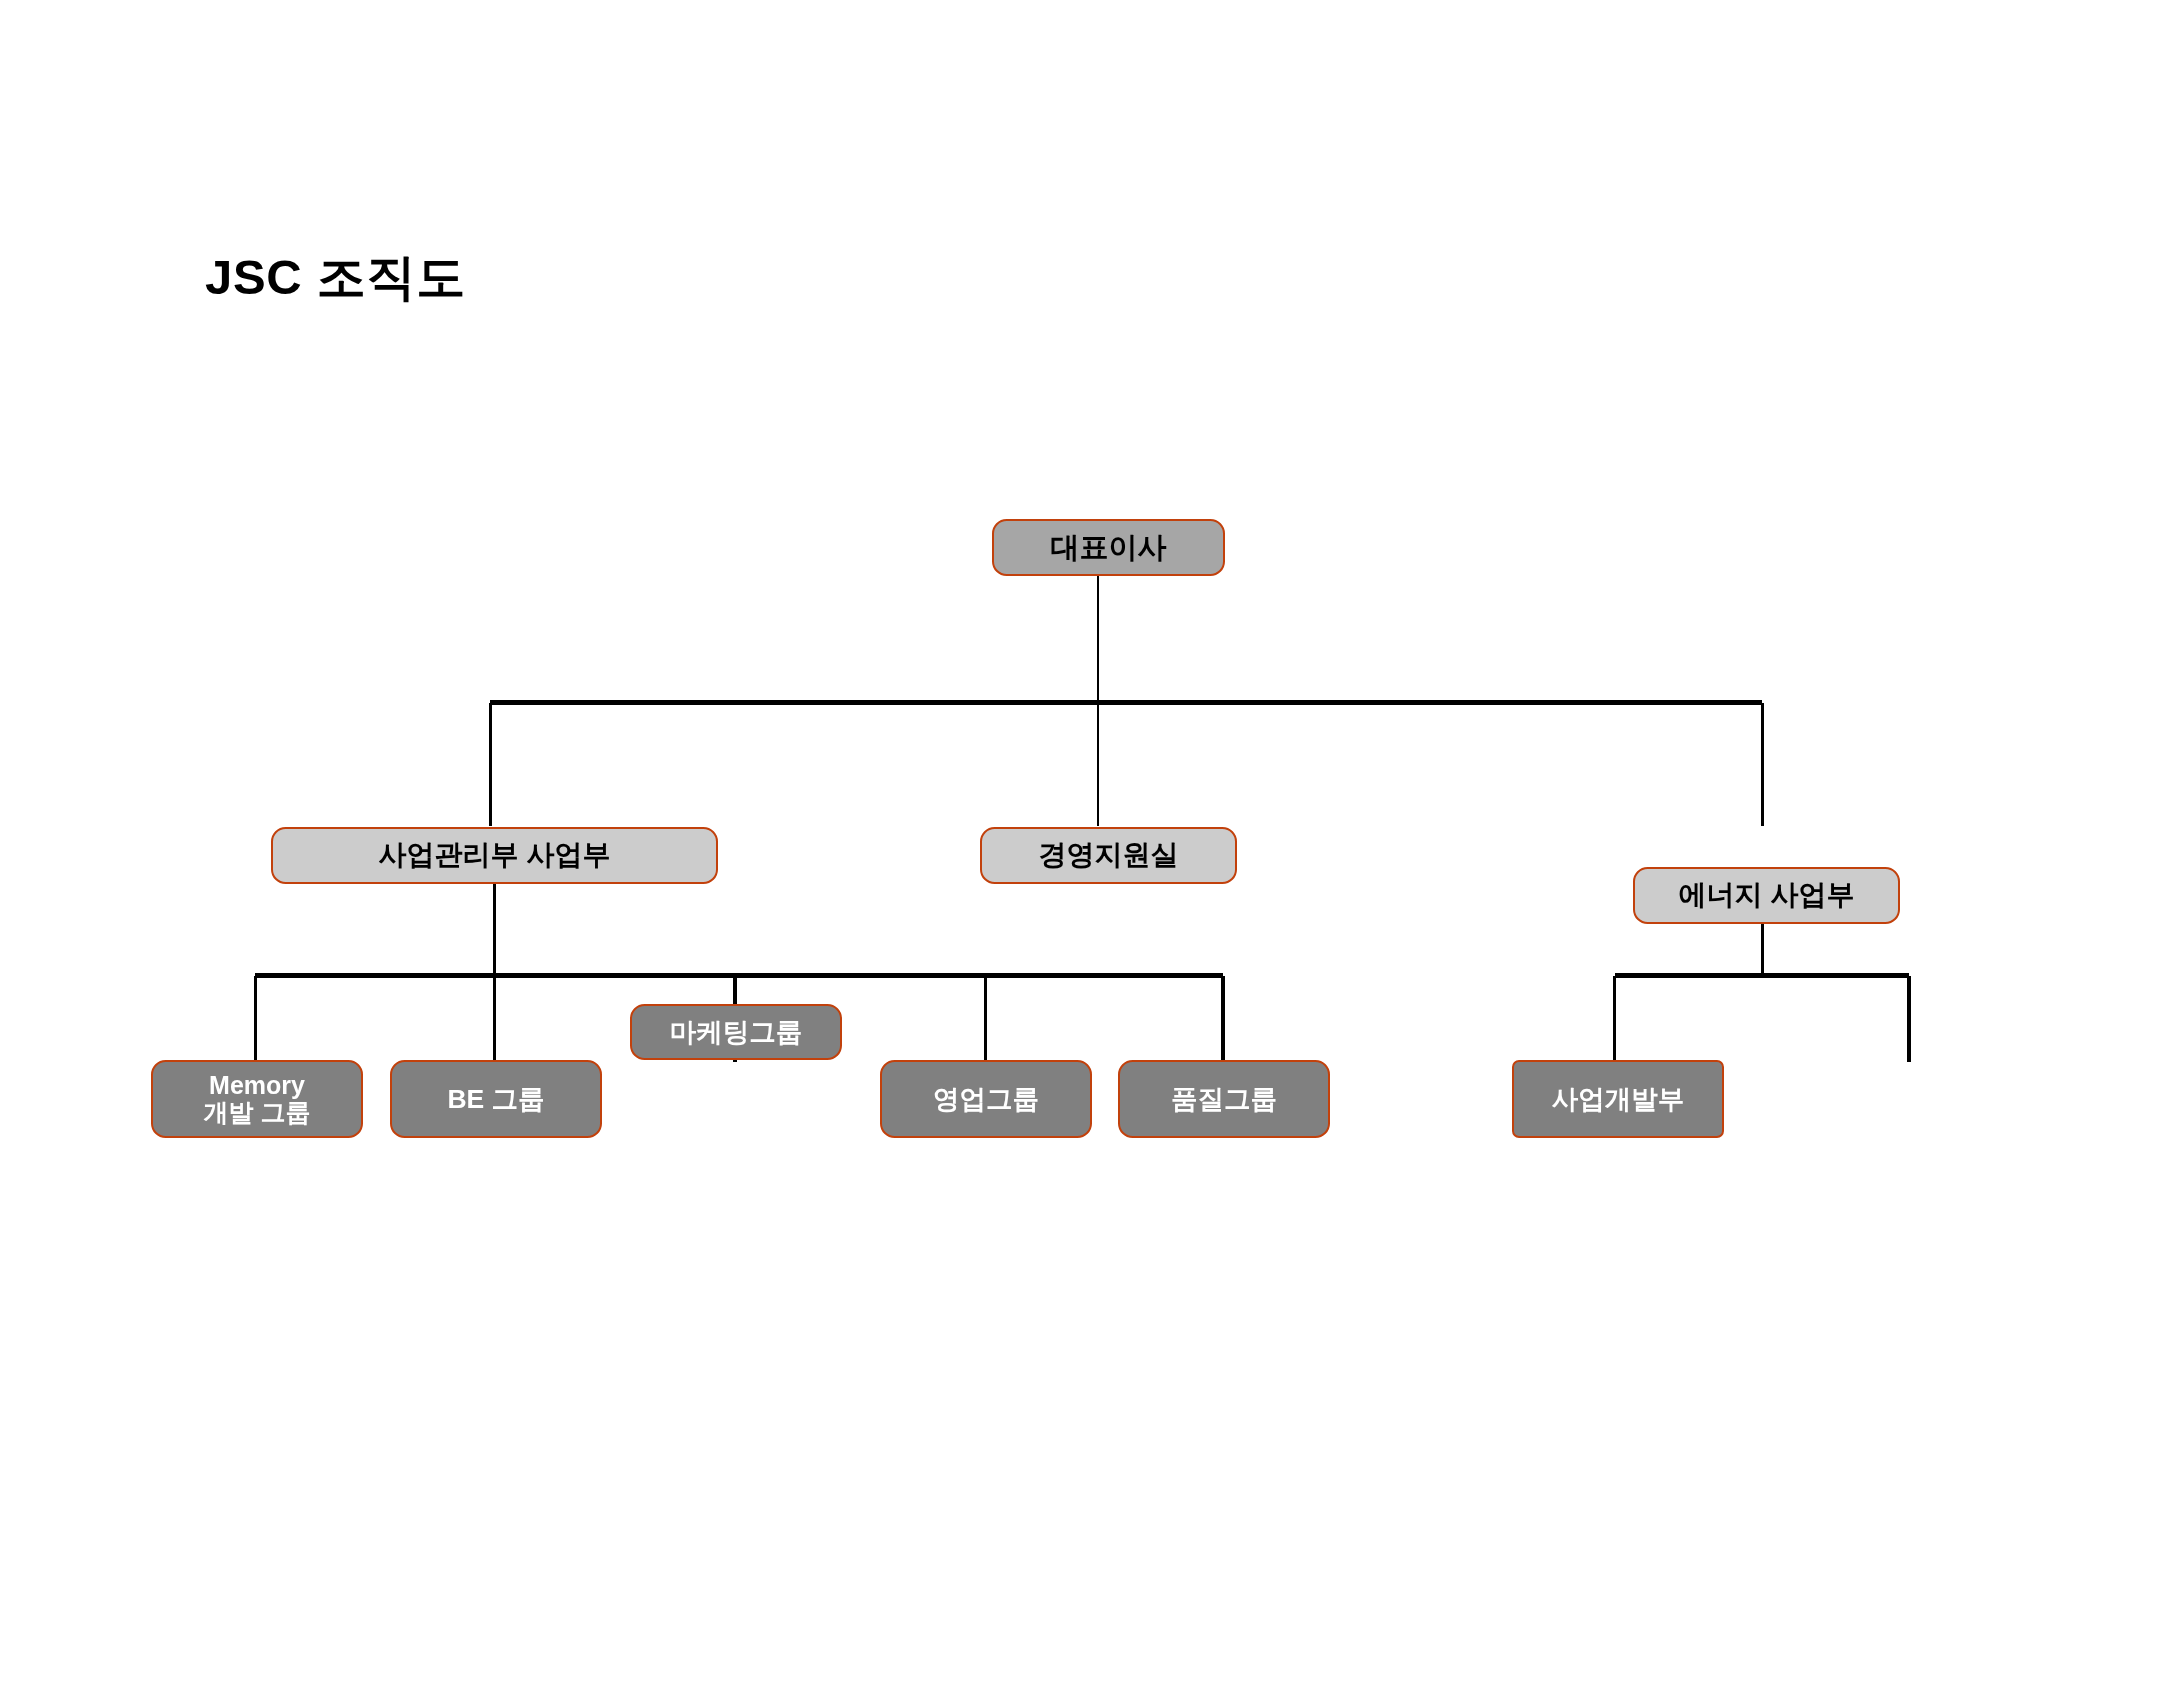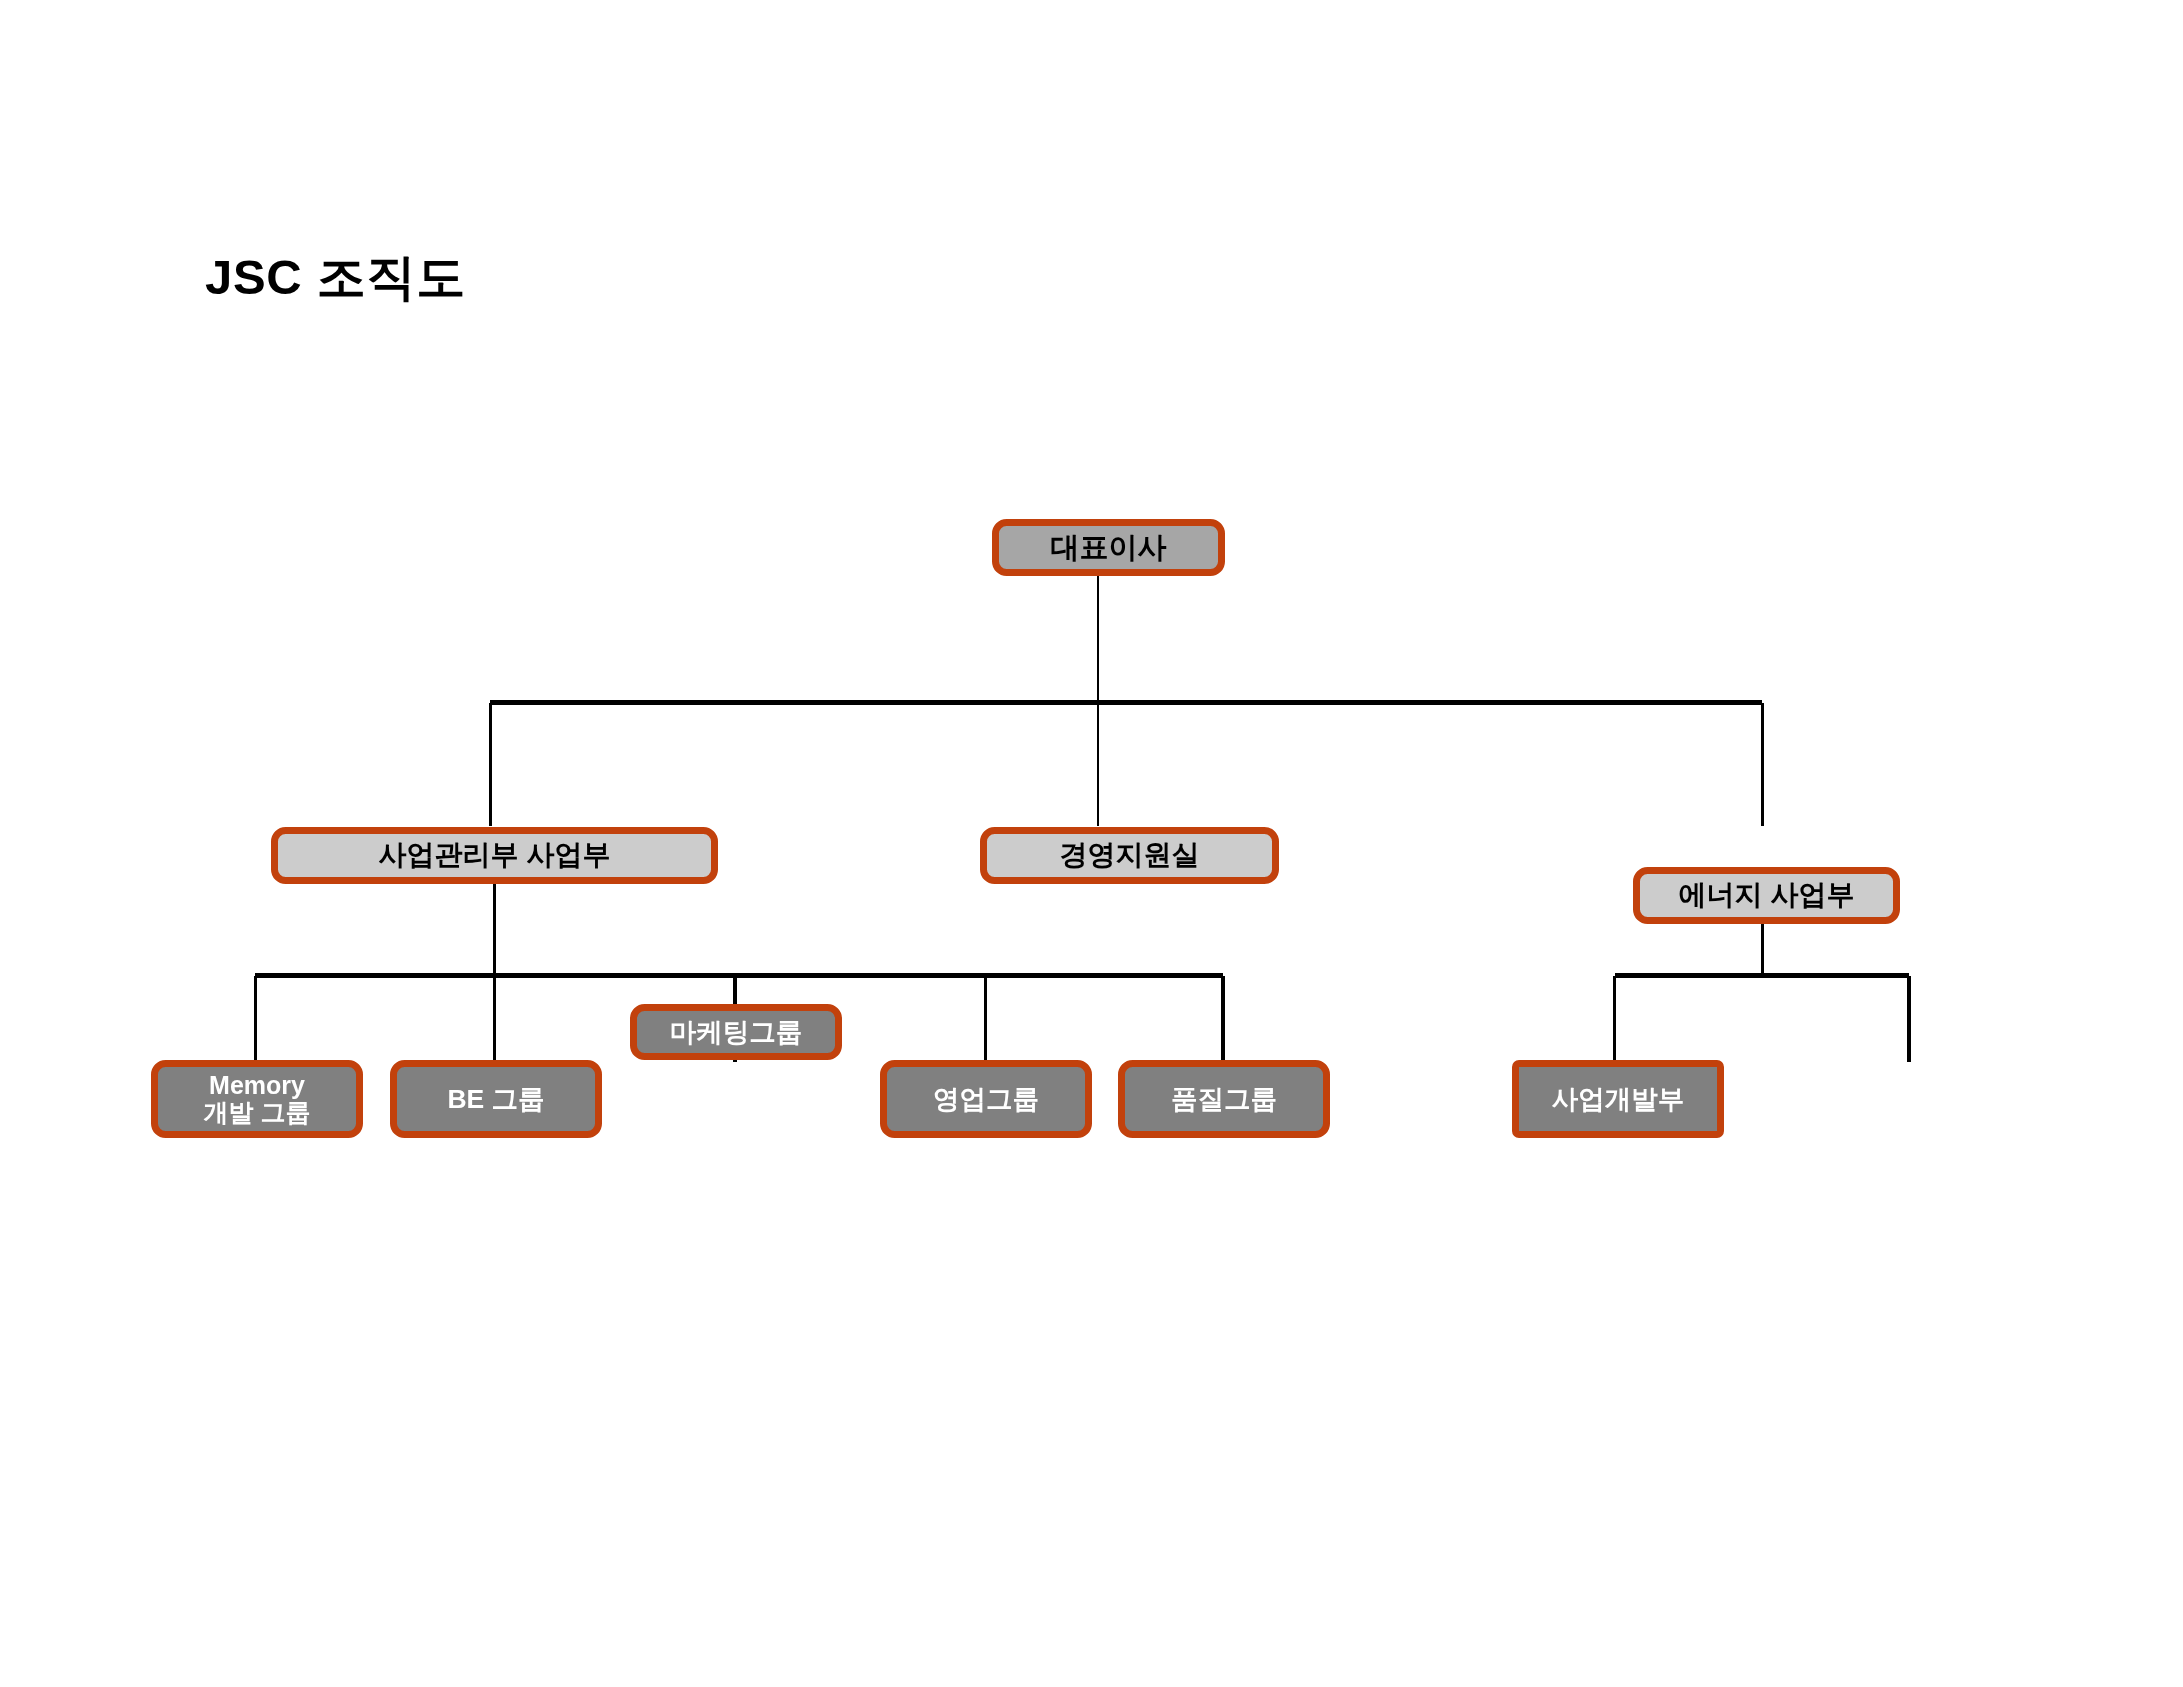--- a/index.html
+++ b/index.html
@@ -32,21 +32,21 @@
     position: absolute;
     left: 0;
     top: 0;
     width: 2183px;
     height: 1687px;
   }
   
   .node {
     position: absolute;
     box-sizing: border-box;
-    border: 7px solid #c2410c;
+    border: 2px solid #c2410c;
     border-radius: 14.6px;
     display: flex;
     align-items: center;
     justify-content: center;
     text-align: center;
     font-weight: bold;
     line-height: 1.08;
     z-index: 5;
     overflow: visible;
   }
@@ -112,21 +112,21 @@
   </svg>
 
   <div class="node level-1" style="left:992px; top:519px; width:233px; height:57px;">
     <span class="label">대표이사</span>
   </div>
 
   <div class="node level-2" style="left:271px; top:827px; width:447px; height:57px;">
     <span class="label">사업관리부 사업부</span>
   </div>
 
-  <div class="node level-2" style="left:980px; top:827px; width:299px; height:57px;">
+  <div class="node level-2" style="left:980px; top:827px; width:257px; height:57px;">
     <span class="label">경영지원실</span>
   </div>
 
   <div class="node level-2" style="left:1633px; top:827px; width:267px; height:57px;margin-top:40px;">
     <span class="label">에너지 사업부</span>
   </div>
 
   <div class="node level-3 two-line" style="left:151px; top:1060px; width:212px; height:78px;">
     <span class="label">Memory
 개발 그룹</span>

